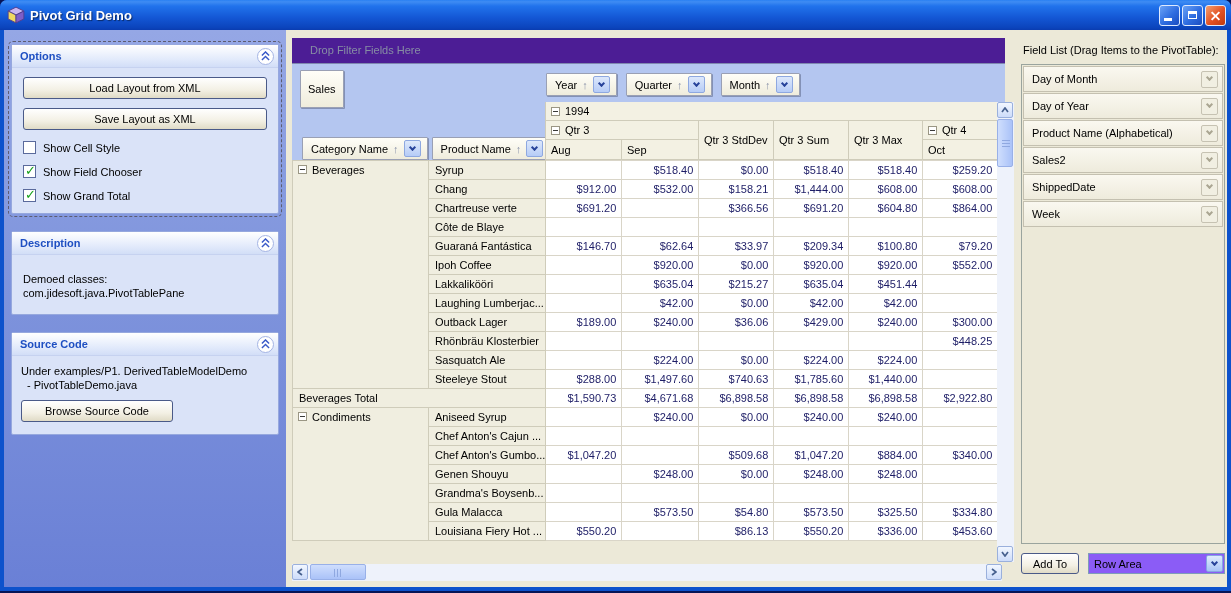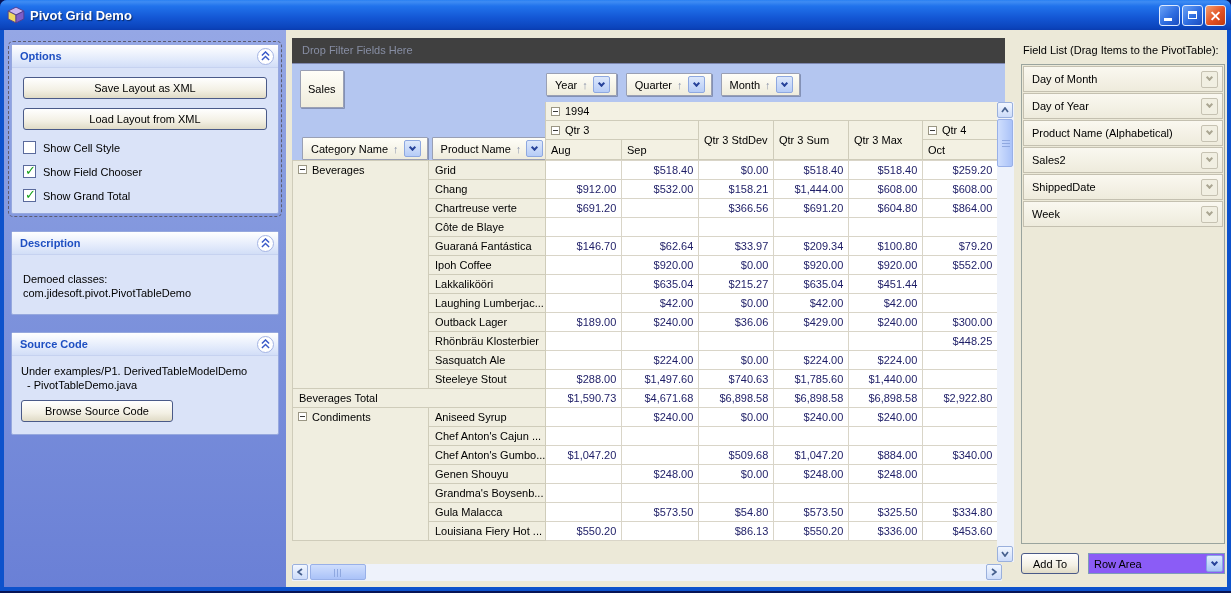--- a/index.html
+++ b/index.html
@@ -41,22 +41,22 @@
   .cb.checked::after { content:"✓"; position:absolute; left:1px; top:-3px; font-size:13px; font-weight:bold; color:#17a01b; }
   .desc-body { padding:17px 11px 14px; color:#000; line-height:14px; }
   .src-body { padding:8px 9px 12px; color:#000; line-height:14px; }
   .src-line2 { padding-left:6px; }
   .src-btn { width:152px; height:22px; margin-top:8px; border:1px solid #4a5a88; border-radius:3px;
     background:linear-gradient(180deg,#ffffff,#f3f0e4 60%,#e0dbc6); font-family:inherit; font-size:11px; }
 
   
   .main { flex:1; position:relative; }
   .pivot-pane { position:absolute; left:6px; top:8px; width:721px; height:545px; }
-  .banner { position:absolute; left:0; top:0; width:713px; height:26px; background:#404040;
-    border-bottom:1px solid #7e88b0; color:#878ea4; line-height:25px; padding-left:10px; }
+  .banner { position:absolute; left:0; top:0; width:713px; height:26px; background:#4c1d95;
+    border-bottom:1px solid #7e88b0; color:#878ea4; line-height:25px; padding-left:18px; }
   .field-zone { position:absolute; left:0; top:26px; width:713px; height:96px; background:#b4c6f0; }
 
   .fld, .sales-fld { display:inline-flex; align-items:center; height:23px; padding:0 6px 0 8px; gap:5px;
     background:linear-gradient(180deg,#fffef8,#efecdc); border:1px solid #9aa0b4; border-radius:1px;
     box-shadow:1px 1px 0 rgba(70,80,110,.45); color:#000; }
   .sales-fld { position:absolute; left:8px; top:32px; height:38px; padding:0 7px; }
   #col-fields { position:absolute; left:254px; top:35px; display:flex; gap:9px; }
   #row-fields { position:absolute; left:10px; top:99px; display:flex; gap:4px; }
   .sort-arrow { color:#8a92a8; font-size:11px; }
   .dd-btn { width:17px; height:17px; border:1px solid #8ea8e0; border-radius:2px;
@@ -148,22 +148,22 @@
         <div class="panel-header">
           <span class="panel-title">Options</span>
           <span class="chevron-btn">
             <svg width="9" height="10" viewBox="0 0 10 11">
               <path d="M1 5 L5 1 L9 5" stroke="#3a5ac8" fill="none" stroke-width="1.6"></path>
               <path d="M1 10 L5 6 L9 10" stroke="#3a5ac8" fill="none" stroke-width="1.6"></path>
             </svg>
           </span>
         </div>
         <div class="panel-body">
+          <button class="xp-btn">Load Layout from XML</button>
           <button class="xp-btn">Save Layout as XML</button>
-          <button class="xp-btn">Load Layout from XML</button>
           <div class="cb-row">
             <span class="cb"></span>
             <span>Show Cell Style</span>
           </div>
           <div class="cb-row">
             <span class="cb checked"></span>
             <span>Show Field Chooser</span>
           </div>
           <div class="cb-row">
             <span class="cb checked"></span>
@@ -177,21 +177,21 @@
           <span class="panel-title">Description</span>
           <span class="chevron-btn">
             <svg width="9" height="10" viewBox="0 0 10 11">
               <path d="M1 5 L5 1 L9 5" stroke="#3a5ac8" fill="none" stroke-width="1.6"></path>
               <path d="M1 10 L5 6 L9 10" stroke="#3a5ac8" fill="none" stroke-width="1.6"></path>
             </svg>
           </span>
         </div>
         <div class="desc-body">
           <div>Demoed classes:</div>
-          <div>com.jidesoft.pivot.PivotTableDemo</div>
+          <div>com.jidesoft.java.PivotTablePane</div>
         </div>
       </div>
 
       <div class="panel">
         <div class="panel-header">
           <span class="panel-title">Source Code</span>
           <span class="chevron-btn">
             <svg width="9" height="10" viewBox="0 0 10 11">
               <path d="M1 5 L5 1 L9 5" stroke="#3a5ac8" fill="none" stroke-width="1.6"></path>
               <path d="M1 10 L5 6 L9 10" stroke="#3a5ac8" fill="none" stroke-width="1.6"></path>
@@ -292,21 +292,21 @@
               <col style="width:76px">
               <col style="width:77px">
             <col style="width:75px">
               <col style="width:75px">
               <col style="width:74px">
               <col style="width:75px">
           </colgroup>
           <tbody>
               <tr>
                 <td class="rowhdr cat-cell" rowspan="12"><span class="collapse"></span><span>Beverages</span></td>
-                <td class="rowhdr">Grid</td>
+                <td class="rowhdr">Syrup</td>
                 <td class="val-cell"></td>
                 <td class="val-cell">$518.40</td>
                 <td class="val-cell">$0.00</td>
                 <td class="val-cell">$518.40</td>
                 <td class="val-cell">$518.40</td>
                 <td class="val-cell">$259.20</td>
               </tr>
               <tr>
                 <td class="rowhdr">Chang</td>
                 <td class="val-cell">$912.00</td>

